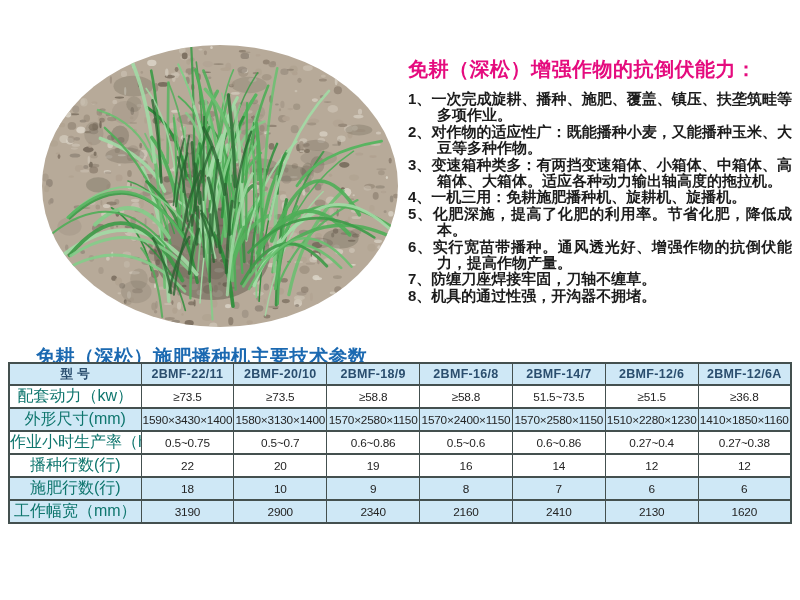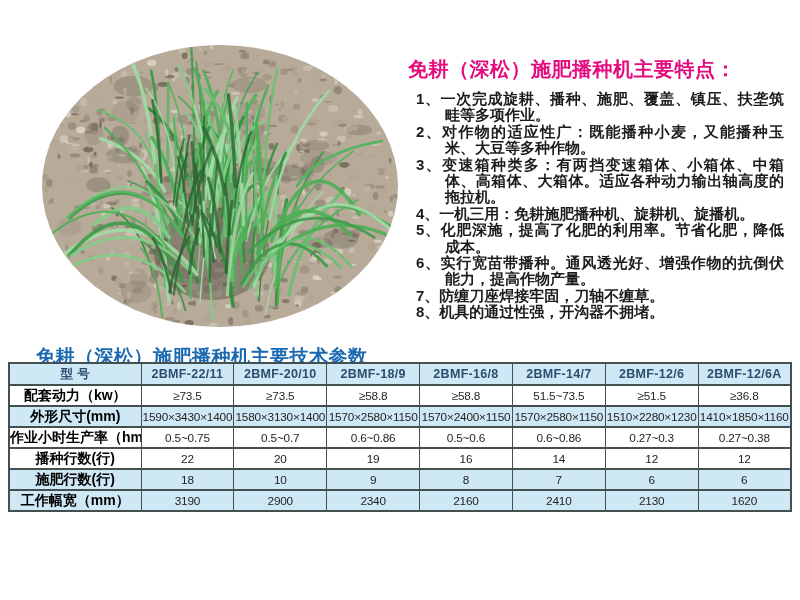--- a/index.html
+++ b/index.html
@@ -14,21 +14,21 @@
   .photo svg{width:100%;height:100%;display:block;}
   .features{
     position:absolute;left:408px;top:56px;width:384px;
   }
   .features-title{
     margin:0 0 8px 0;
     font-size:20px;font-weight:bold;letter-spacing:0.5px;
     white-space:nowrap;
   }
   .features-list{
-    list-style:none;margin:8px;padding:0;
+    list-style:none;margin:0;padding:0;
     font-size:15px;line-height:16.4px;font-weight:bold;color:#1c1c1c;
   }
   .features-list li{
     padding-left:29px;text-indent:-29px;
     text-align:justify;
   }
   .params-title{
     position:absolute;left:36px;top:344px;margin:0;
     font-size:19px;font-weight:bold;letter-spacing:0.5px;
     white-space:nowrap;
@@ -49,21 +49,21 @@
     background:var(--tbl-hdr-bg,#cfe8f6);
     color:var(--tbl-hdr-text,#2b4e6e);
     font-size:12.5px;font-weight:bold;letter-spacing:0.3px;
   }
   table.params td{
     height:19px;
     color:var(--tbl-cell-text,#242424);
     font-size:11.8px;font-weight:500;letter-spacing:-0.2px;
   }
   table.params td.label{
-    font-size:14px;font-weight:bold;color:#000000;letter-spacing:0;
+    font-size:16px;font-weight:normal;color:#0f766e;letter-spacing:0;
   }
   table.params tr.shaded td{
     background:var(--tbl-shaded-bg,#cfe8f6);
   }
 </style>
 </head>
 <body>
 
 <div class="photo">
   <svg id="photo-svg" viewBox="0 0 360 290">
@@ -827,21 +827,21 @@
         <path d="M169.7 239.6 Q169.9 199.4 170.3 172.6" stroke="#27632f" stroke-width="2.6" fill="none" stroke-linecap="round" opacity="0.75"></path>
         <path d="M133.5 163.3 Q136.7 123.3 144.1 96.7" stroke="#27632f" stroke-width="1.7" fill="none" stroke-linecap="round" opacity="0.75"></path>
         <path d="M155.7 168.4 Q154.6 127.7 152.0 100.5" stroke="#27632f" stroke-width="2.8" fill="none" stroke-linecap="round" opacity="0.75"></path>
         <path d="M131.1 251.0 Q125.7 218.2 113.0 196.3" stroke="#27632f" stroke-width="2.6" fill="none" stroke-linecap="round" opacity="0.75"></path>
         <path d="M176.7 205.3 Q172.0 183.3 161.0 168.6" stroke="#27632f" stroke-width="2.0" fill="none" stroke-linecap="round" opacity="0.75"></path>
       </g>
     </svg>
 </div>
 
 <div class="features">
-  <h1 class="features-title" style="color: rgb(229, 11, 126);">免耕（深松）施肥播种机主要特点：</h1>
+  <h1 class="features-title" style="color: rgb(229, 11, 126);">免耕（深松）增强作物的抗倒伏能力：</h1>
   <ol class="features-list" id="features-list">
       <li>1、一次完成旋耕、播种、施肥、覆盖、镇压、扶垄筑畦等多项作业。</li>
       <li>2、对作物的适应性广：既能播种小麦，又能播种玉米、大豆等多种作物。</li>
       <li>3、变速箱种类多：有两挡变速箱体、小箱体、中箱体、高箱体、大箱体。适应各种动力输出轴高度的拖拉机。</li>
       <li>4、一机三用：免耕施肥播种机、旋耕机、旋播机。</li>
       <li>5、化肥深施，提高了化肥的利用率。节省化肥，降低成本。</li>
       <li>6、实行宽苗带播种。通风透光好、增强作物的抗倒伏能力，提高作物产量。</li>
       <li>7、防缠刀座焊接牢固，刀轴不缠草。</li>
       <li>8、机具的通过性强，开沟器不拥堵。</li>
     </ol>
@@ -893,21 +893,21 @@
         <td>1510×2280×1230</td>
         <td>1410×1850×1160</td>
       </tr>
       <tr>
         <td class="label">作业小时生产率（hm²/h）</td>
         <td>0.5~0.75</td>
         <td>0.5~0.7</td>
         <td>0.6~0.86</td>
         <td>0.5~0.6</td>
         <td>0.6~0.86</td>
-        <td>0.27~0.3</td>
+        <td>0.27~0.4</td>
         <td>0.27~0.38</td>
       </tr>
       <tr>
         <td class="label">播种行数(行)</td>
         <td>22</td>
         <td>20</td>
         <td>19</td>
         <td>16</td>
         <td>14</td>
         <td>12</td>

